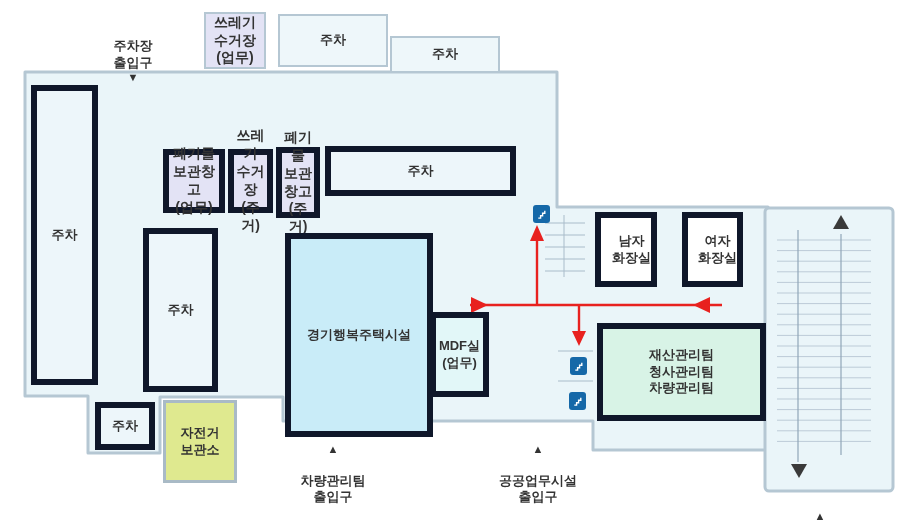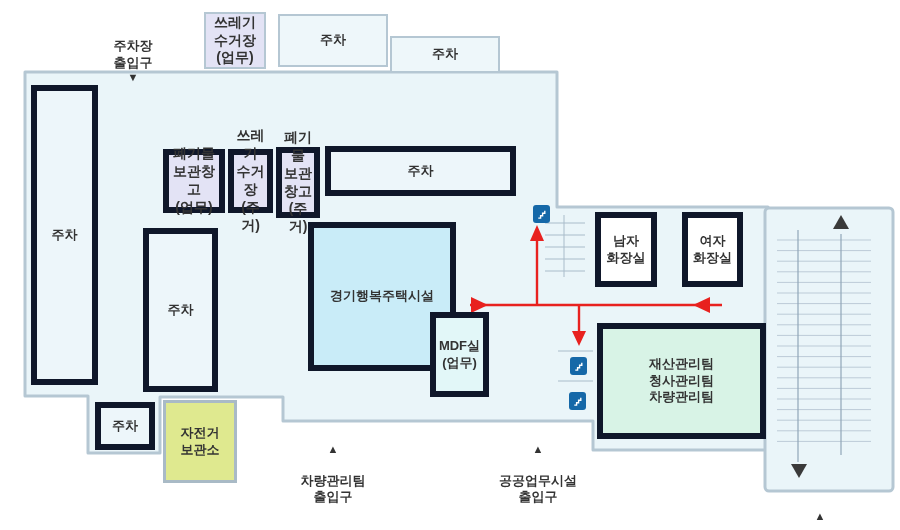--- a/index.html
+++ b/index.html
@@ -7,21 +7,21 @@
         font-family:"Liberation Sans","DejaVu Sans",sans-serif;color:#333;}
   .plan svg.base{position:absolute;left:0;top:0;z-index:0;}
   .room{position:absolute;box-sizing:border-box;display:flex;align-items:center;justify-content:center;
         text-align:center;white-space:pre-line;line-height:1.28;font-weight:700;z-index:2;}
   .room.outline2{border:2px solid #b5c7d3;}
   .room.thin{border:6px solid #0f172a;}
   .fill-bg{background:#eef7fa;}
   .fill-purple{background:#e3e3f5;border-color:#bfc3dd;}
   .fill-cyan{background:#c9ecf8;border-color:#a5c8d8;}
   .fill-cyan-light{background:#e2f7f8;border-color:#a5c8d8;}
-  .fill-white{background:#ffffff;border-color:#b2c2ce;}
+  .fill-white{background:#ffffff;border-color:#b2c2ce;justify-content:flex-end;}
   .fill-green{background:#d8f3e6;border-color:#b2c6ce;}
   .fill-yellow{background:#dfe98f;border:3px solid #a9bac6;}
   .ext-label{position:absolute;text-align:center;font-size:13px;font-weight:700;color:#333;
              white-space:pre-line;line-height:1.25;z-index:3;}
   .ext-label .tri{display:block;font-size:11px;line-height:1.2;color:#333;}
   .badge{position:absolute;width:17px;height:18px;background:#1568a8;border-radius:3px;z-index:4;
          display:flex;align-items:center;justify-content:center;}
   .fs12{font-size:14px;}
   .fs13{font-size:13px;}
 </style>
@@ -110,33 +110,33 @@
 
   <div class="room thin fill-purple fs12" style="left:276px;top:147px;width:44px;height:71px;"><span>폐기물
 보관
 창고
 (주거)</span></div>
 
   <div class="room thin fs13" style="left:325px;top:146px;width:191px;height:50px;background:#edf6fa;"><span>주차</span></div>
 
   <div class="room thin fs13" style="left:143px;top:228px;width:75px;height:164px;background:#edf6fa;"><span>주차</span></div>
 
-  <div class="room thin fill-cyan fs13" style="left:285px;top:222px;width:148px;height:149px;margin-left:23px;"><span>경기행복주택시설</span></div>
+  <div class="room thin fill-cyan fs13" style="left:285px;top:233px;width:148px;height:204px;"><span>경기행복주택시설</span></div>
 
 
   <div class="room thin fill-cyan-light fs13" style="left:414px;top:312px;width:59px;height:85px;margin-left:16px;"><span>MDF실
 (업무)</span></div>
 
   <div class="room thin fill-white fs13" style="left:595px;top:212px;width:62px;height:75px;"><span>남자
 화장실</span></div>
 
   <div class="room thin fill-white fs13" style="left:662px;top:212px;width:61px;height:75px;margin-left:20px;"><span>여자
 화장실</span></div>
 
-  <div class="room thin fill-green fs13" style="left:597px;top:323px;width:169px;height:116px;"><span>재산관리팀
+  <div class="room thin fill-green fs13" style="left:597px;top:323px;width:169px;height:98px;"><span>재산관리팀
 청사관리팀
 차량관리팀</span></div>
 
   <div class="room fill-yellow fs13" style="left:163px;top:400px;width:74px;height:83px;"><span>자전거
 보관소</span></div>
 
   <div class="room thin fs13" style="left:95px;top:402px;width:60px;height:48px;background:#edf6fa;"><span>주차</span></div>
 
   <div class="badge" style="left:533px;top:205px;">
     <svg width="11" height="11" viewBox="0 0 12 12">

